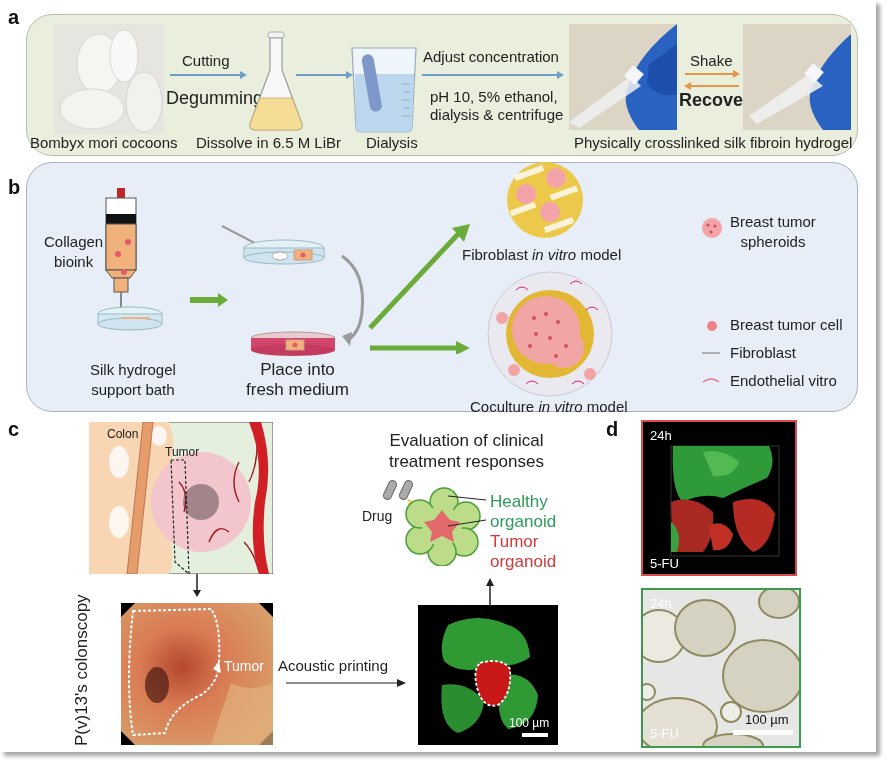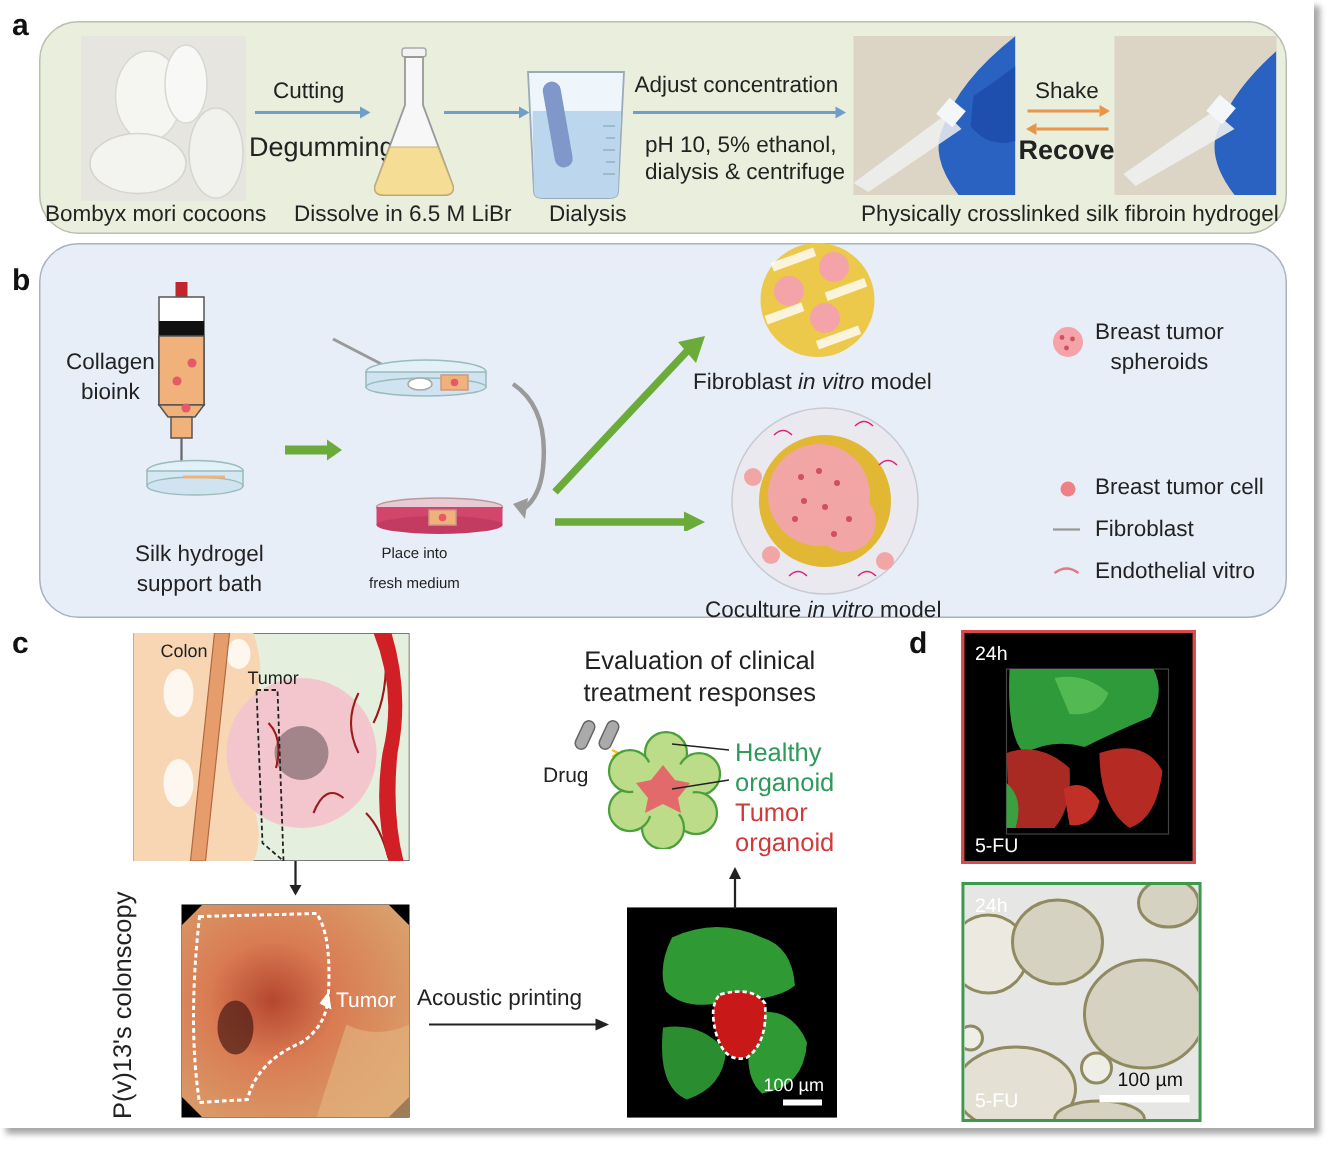--- a/index.html
+++ b/index.html
@@ -168,21 +168,21 @@
     <polygon points="4,84 14,80 12,94" fill="#9a9a9a"></polygon>
   </svg>
 
   <svg class="abs" style="left:248px;top:330px;" width="90" height="30">
     <ellipse cx="45" cy="8" rx="42" ry="6" fill="#e9c9d2" stroke="#b99"></ellipse>
     <rect x="3" y="8" width="84" height="12" fill="#d2466c"></rect>
     <ellipse cx="45" cy="20" rx="42" ry="6" fill="#c43b62"></ellipse>
     <rect x="38" y="10" width="18" height="10" fill="#f0b27a" stroke="#c98"></rect>
     <circle cx="47" cy="15" r="2.5" fill="#e55a6a"></circle>
   </svg>
-  <div class="lbl ctr" style="left:246px;top:360px;line-height:20px;font-size:10px;">
+  <div class="lbl ctr" style="left:246px;top:360px;line-height:20px;font-size:17px;">
     <div>Place into</div>
     <div>fresh medium</div>
   </div>
 
   <svg class="abs" style="left:366px;top:224px;" width="110" height="130">
     <line x1="4" y1="104" x2="94" y2="8" stroke="#6aab3a" stroke-width="5"></line>
     <polygon points="86,4 104,0 98,18" fill="#6aab3a"></polygon>
     <line x1="4" y1="124" x2="92" y2="124" stroke="#6aab3a" stroke-width="5"></line>
     <polygon points="90,117 104,124 90,131" fill="#6aab3a"></polygon>
   </svg>

